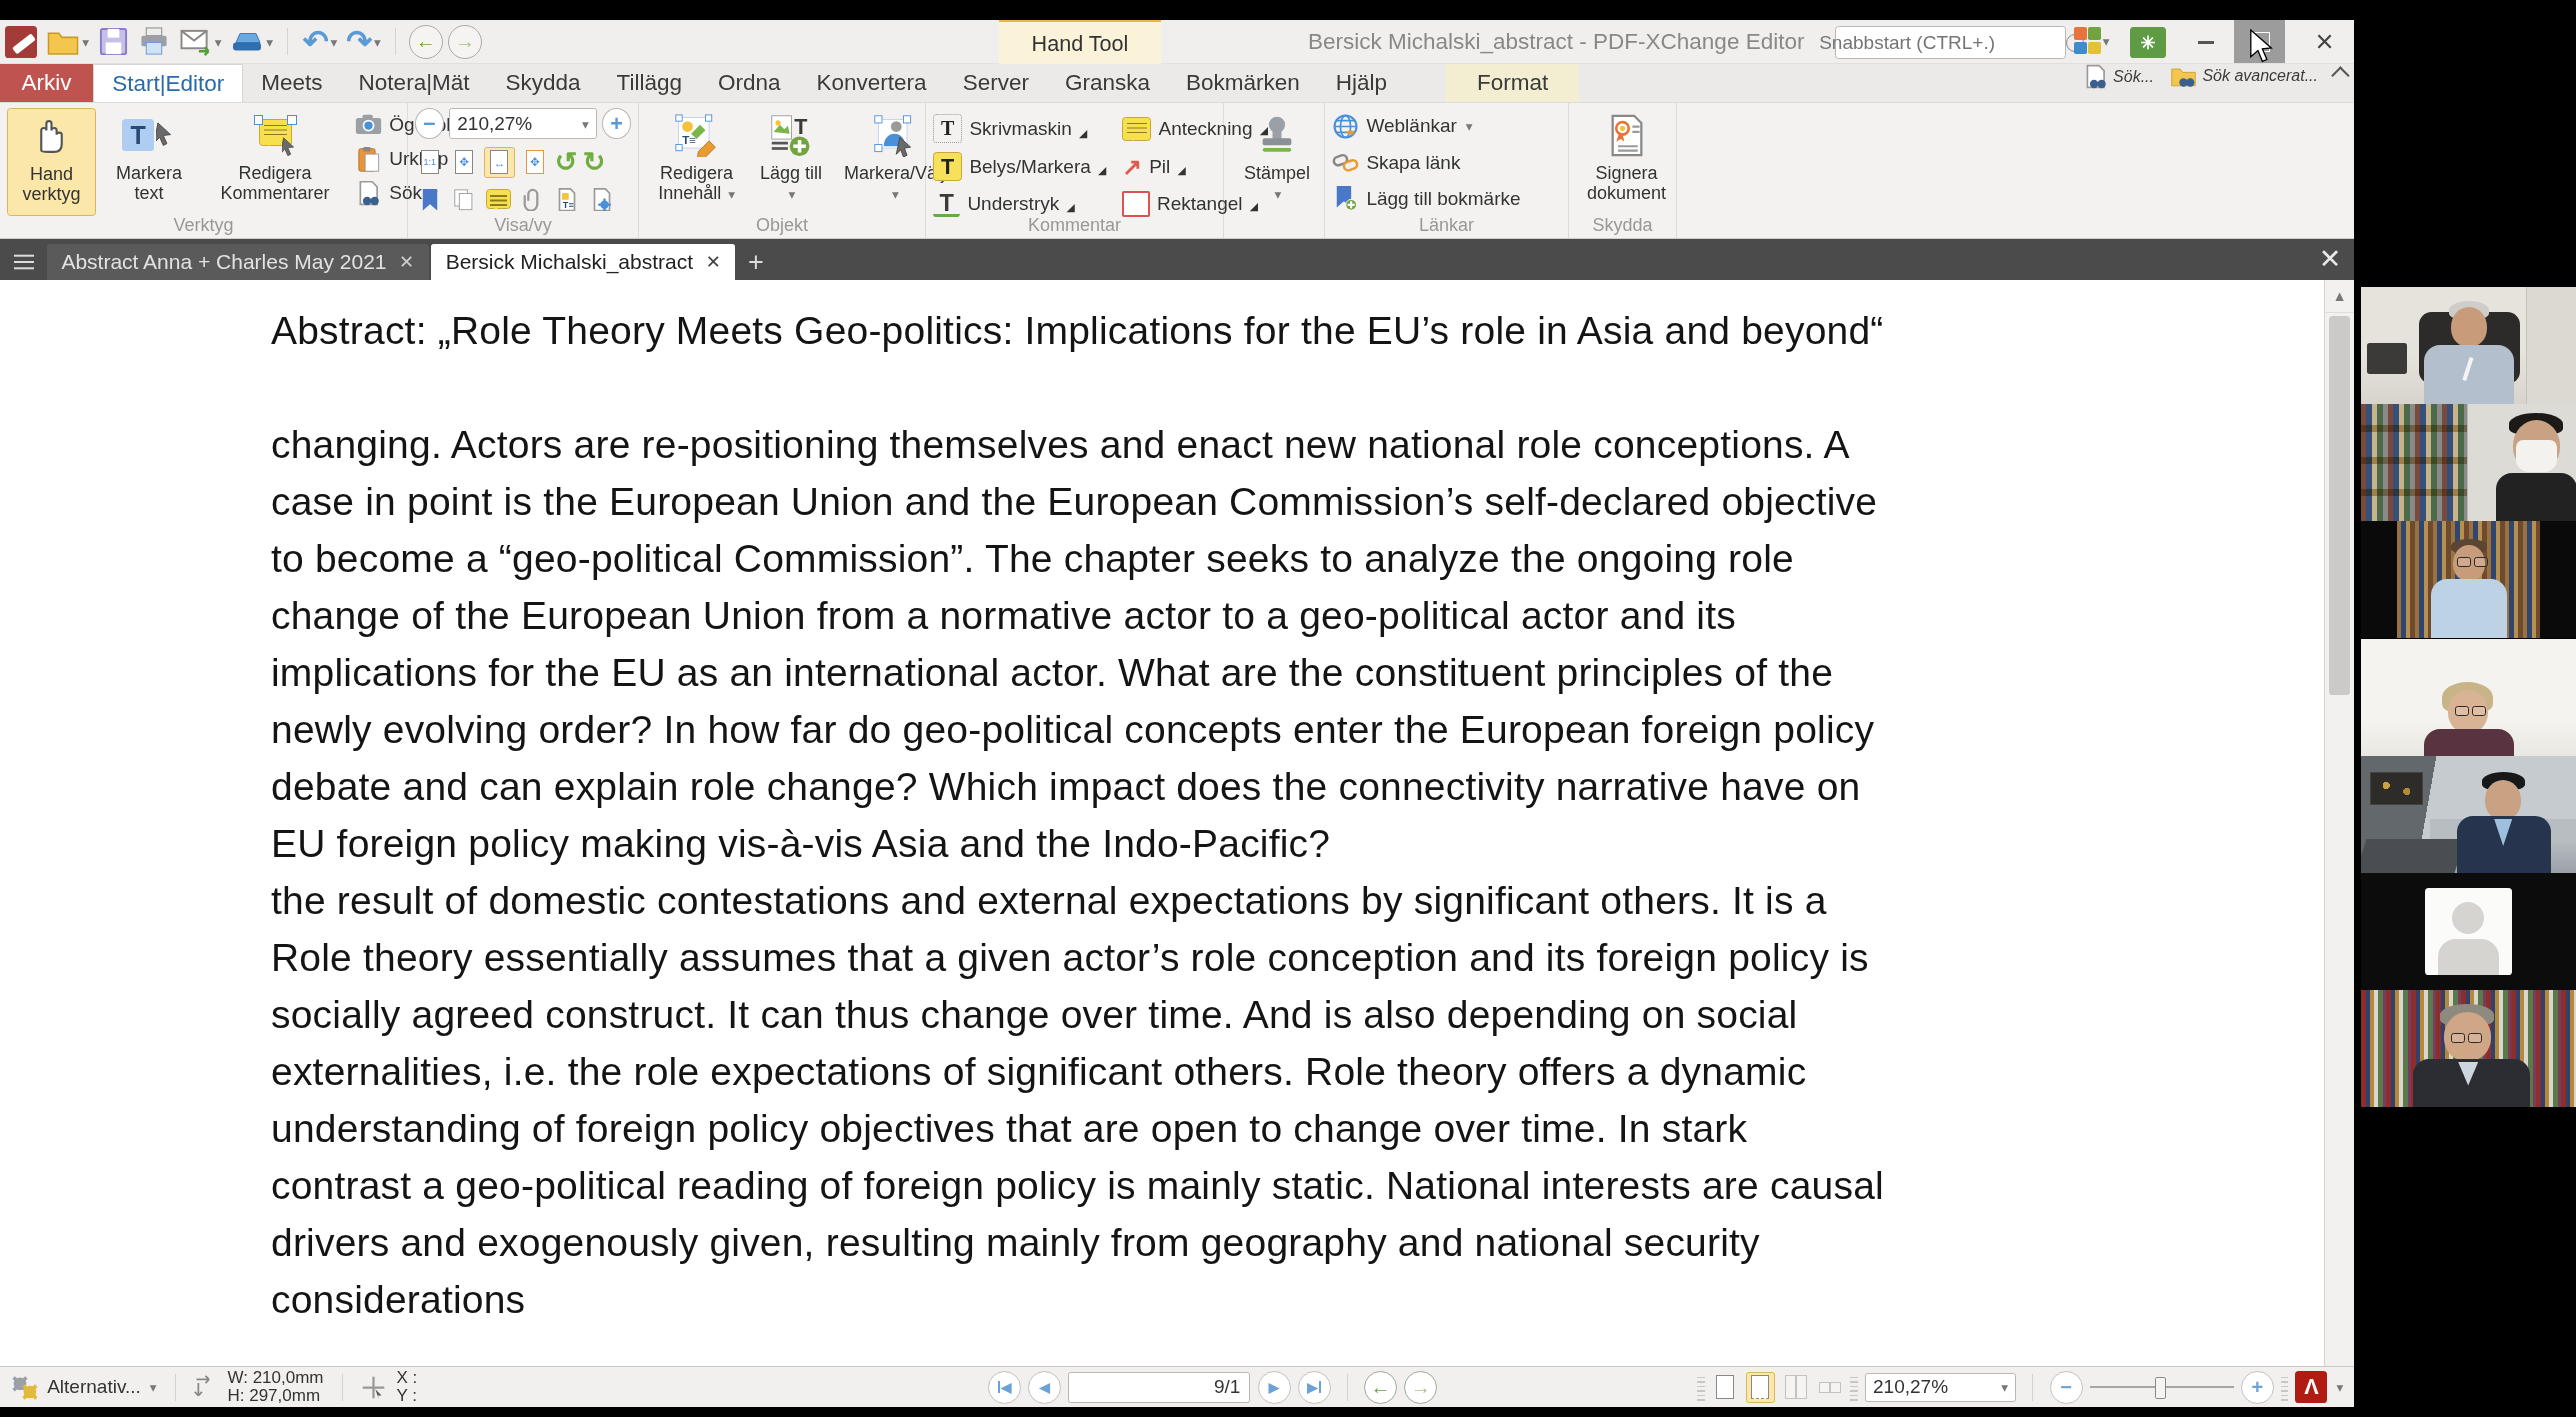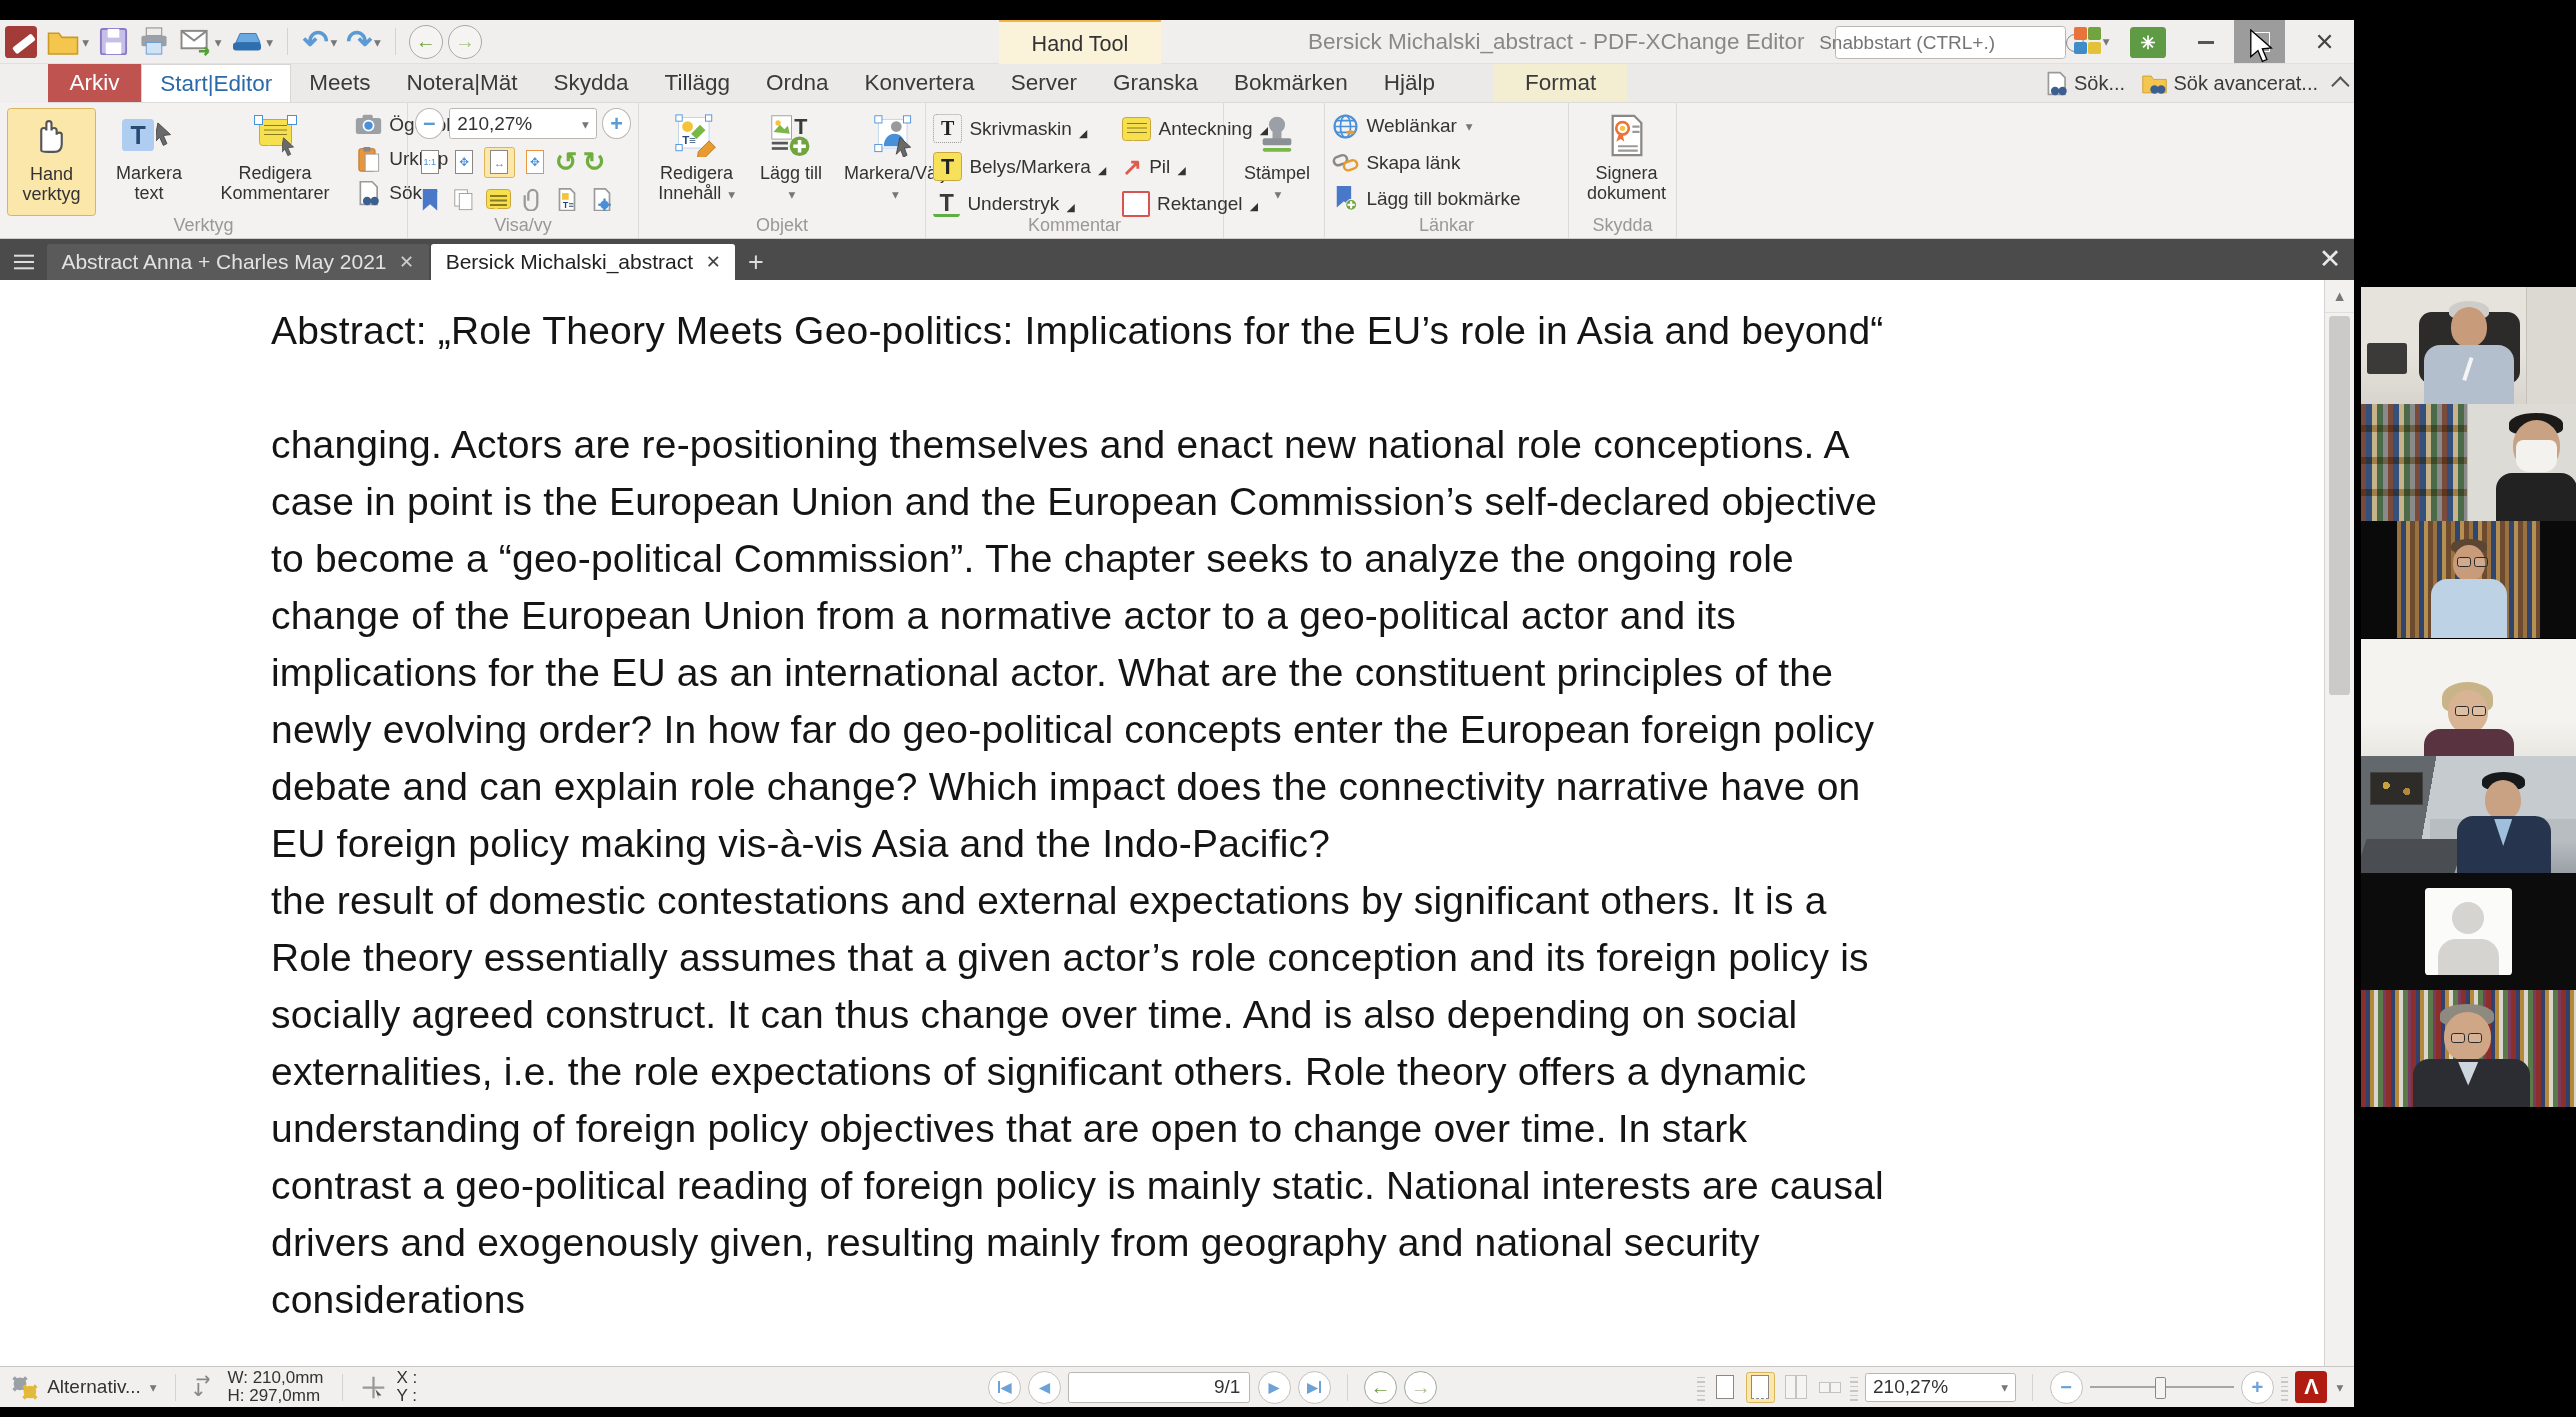--- a/index.html
+++ b/index.html
@@ -32,26 +32,26 @@
   .quad i{border-radius:1.8px;}
   .fullscreen-btn{position:absolute;left:2130px;top:7.2px;width:36px;height:31px;background:#5e9b44;border-radius:3.6px;display:flex;align-items:center;justify-content:center;}
   .fs-x{color:#fff;font-size:18px;font-weight:bold;}
   .win-min{position:absolute;left:2190px;top:7.2px;width:32px;height:31px;display:flex;align-items:center;justify-content:center;}
   .win-min i{width:16px;height:2.7px;background:#555;}
   .win-max{position:absolute;left:2234px;top:0px;width:51px;height:43px;background:#9c9c9c;display:flex;align-items:center;justify-content:center;}
   .win-max i{width:18px;height:18px;border:1.8px solid #fff;background:transparent;}
   .win-close{position:absolute;left:2302px;top:0;width:45px;height:43px;display:flex;align-items:center;justify-content:center;font-size:31px;color:#444;}
 
   
-  .menubar{position:relative;height:38px;background:#eceae8;display:flex;align-items:stretch;font-size:22.5px;color:#3a3a3a;border-bottom:0.9px solid #dddbd9;margin-left:48px;}
+  .menubar{position:relative;height:38px;background:#eceae8;display:flex;align-items:stretch;font-size:22.5px;color:#3a3a3a;border-bottom:0.9px solid #dddbd9;}
   .menu-item{display:flex;align-items:center;padding:0 18px;}
   .menu-item.arkiv{background:#bf5350;color:#fff;padding:0 21.6px;}
   .menu-item.active{background:#fff;color:#2a6aa8;border:0.9px solid #d8d6d4;border-bottom:none;}
   .menu-item.format{background:#f3edd2;margin-left:41px;padding:0 31px;}
-  .menu-right{position:absolute;right:7.2px;top:0;height:38px;display:flex;align-items:center;gap:16px;font-size:20px;color:#3a3a3a;}
+  .menu-right{position:absolute;right:7.2px;top:0;height:38px;display:flex;align-items:flex-start;gap:16px;font-size:16px;color:#3a3a3a;font-style:italic;}
   .mr-item{display:flex;align-items:center;gap:5.4px;}
   .chev-up{width:10.8px;height:10.8px;border-top:2.7px solid #555;border-left:2.7px solid #555;transform:rotate(45deg);margin-top:5.4px;}
 
   
   .ribbon{position:relative;height:135px;background:#f3f2f1;border-bottom:0.9px solid #cfcdcb;display:flex;}
   .rgroup{position:relative;height:100%;border-right:0.9px solid #dddbd9;padding:5.4px 7.2px 21.6px 7.2px;box-sizing:border-box;display:flex;gap:7.2px;}
   .rgroup-label{position:absolute;bottom:1.8px;left:0;right:0;text-align:center;font-size:18px;color:#9a9896;}
   .bigbtn{display:flex;flex-direction:column;align-items:center;justify-content:flex-start;padding:3.6px 5.4px;border-radius:3.6px;text-align:center;}
   .bigbtn .rb-ico{height:47px;display:flex;align-items:center;justify-content:center;}
   .bigbtn .rb-label{font-size:18px;line-height:20px;color:#333;margin-top:3.6px;}

